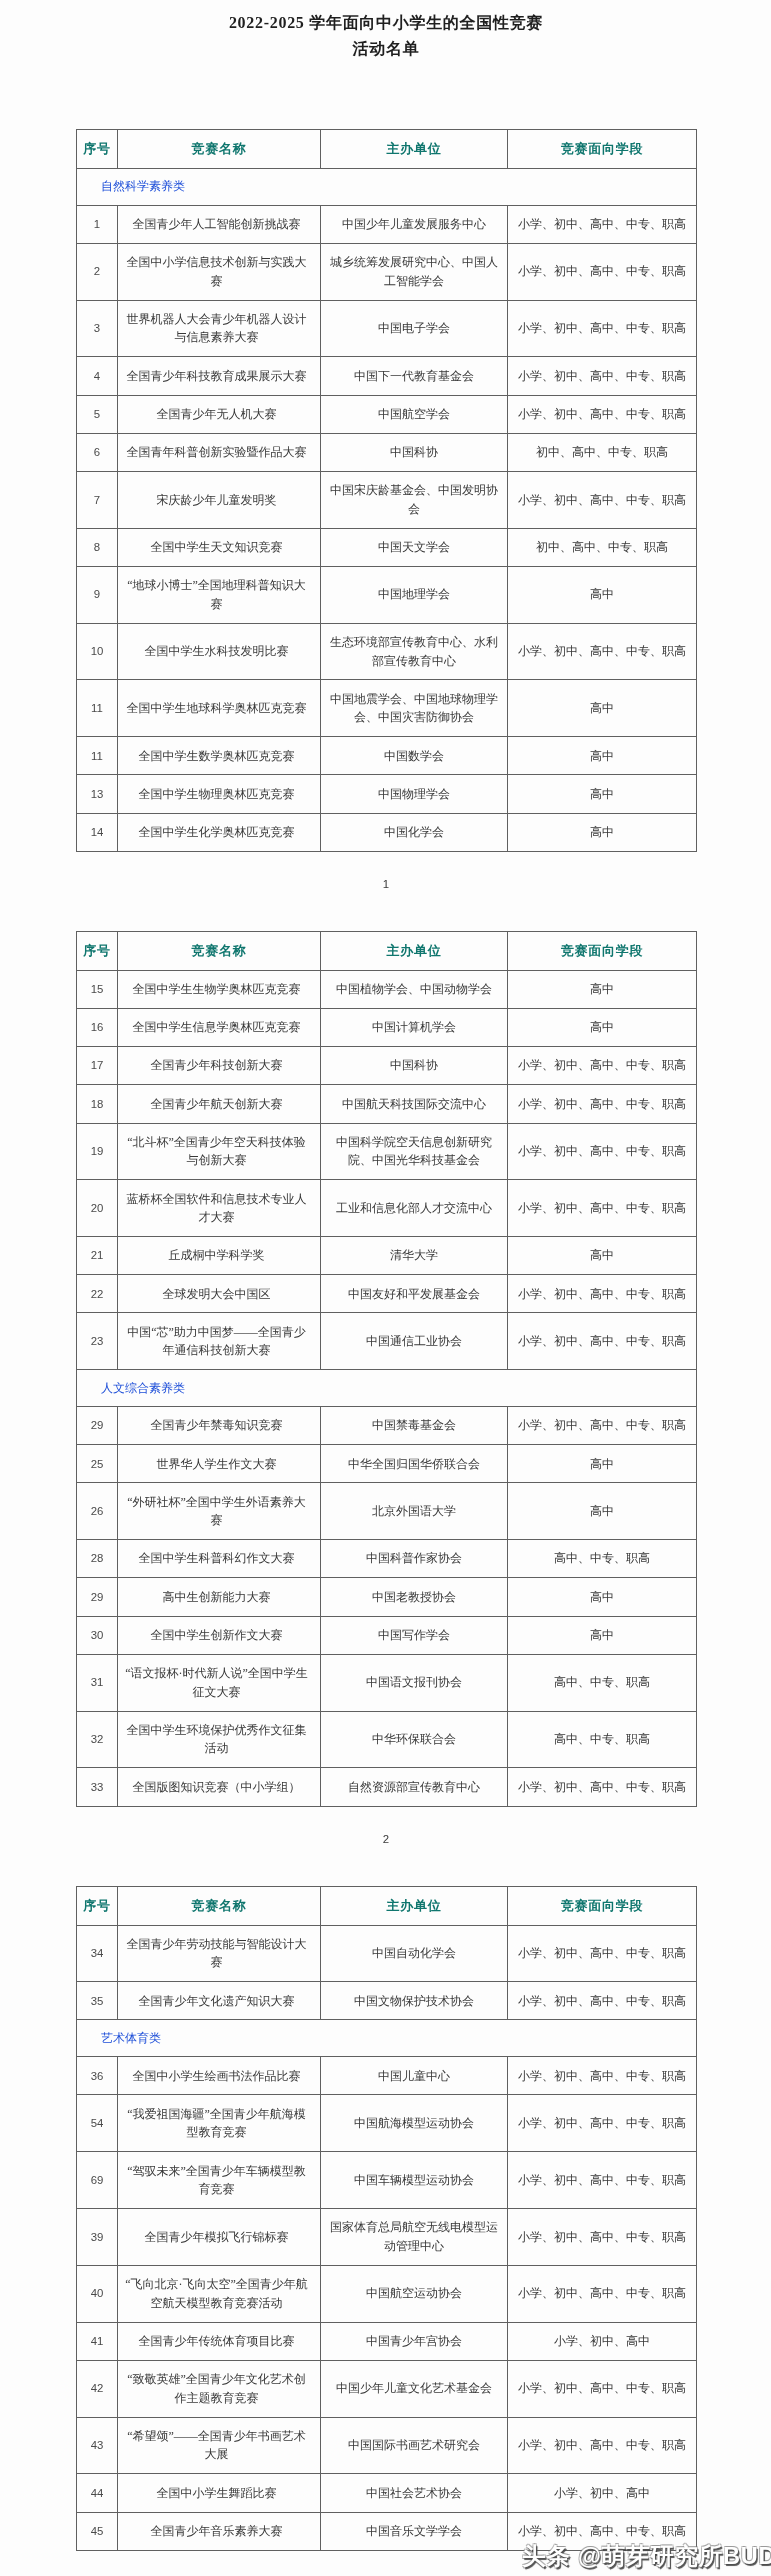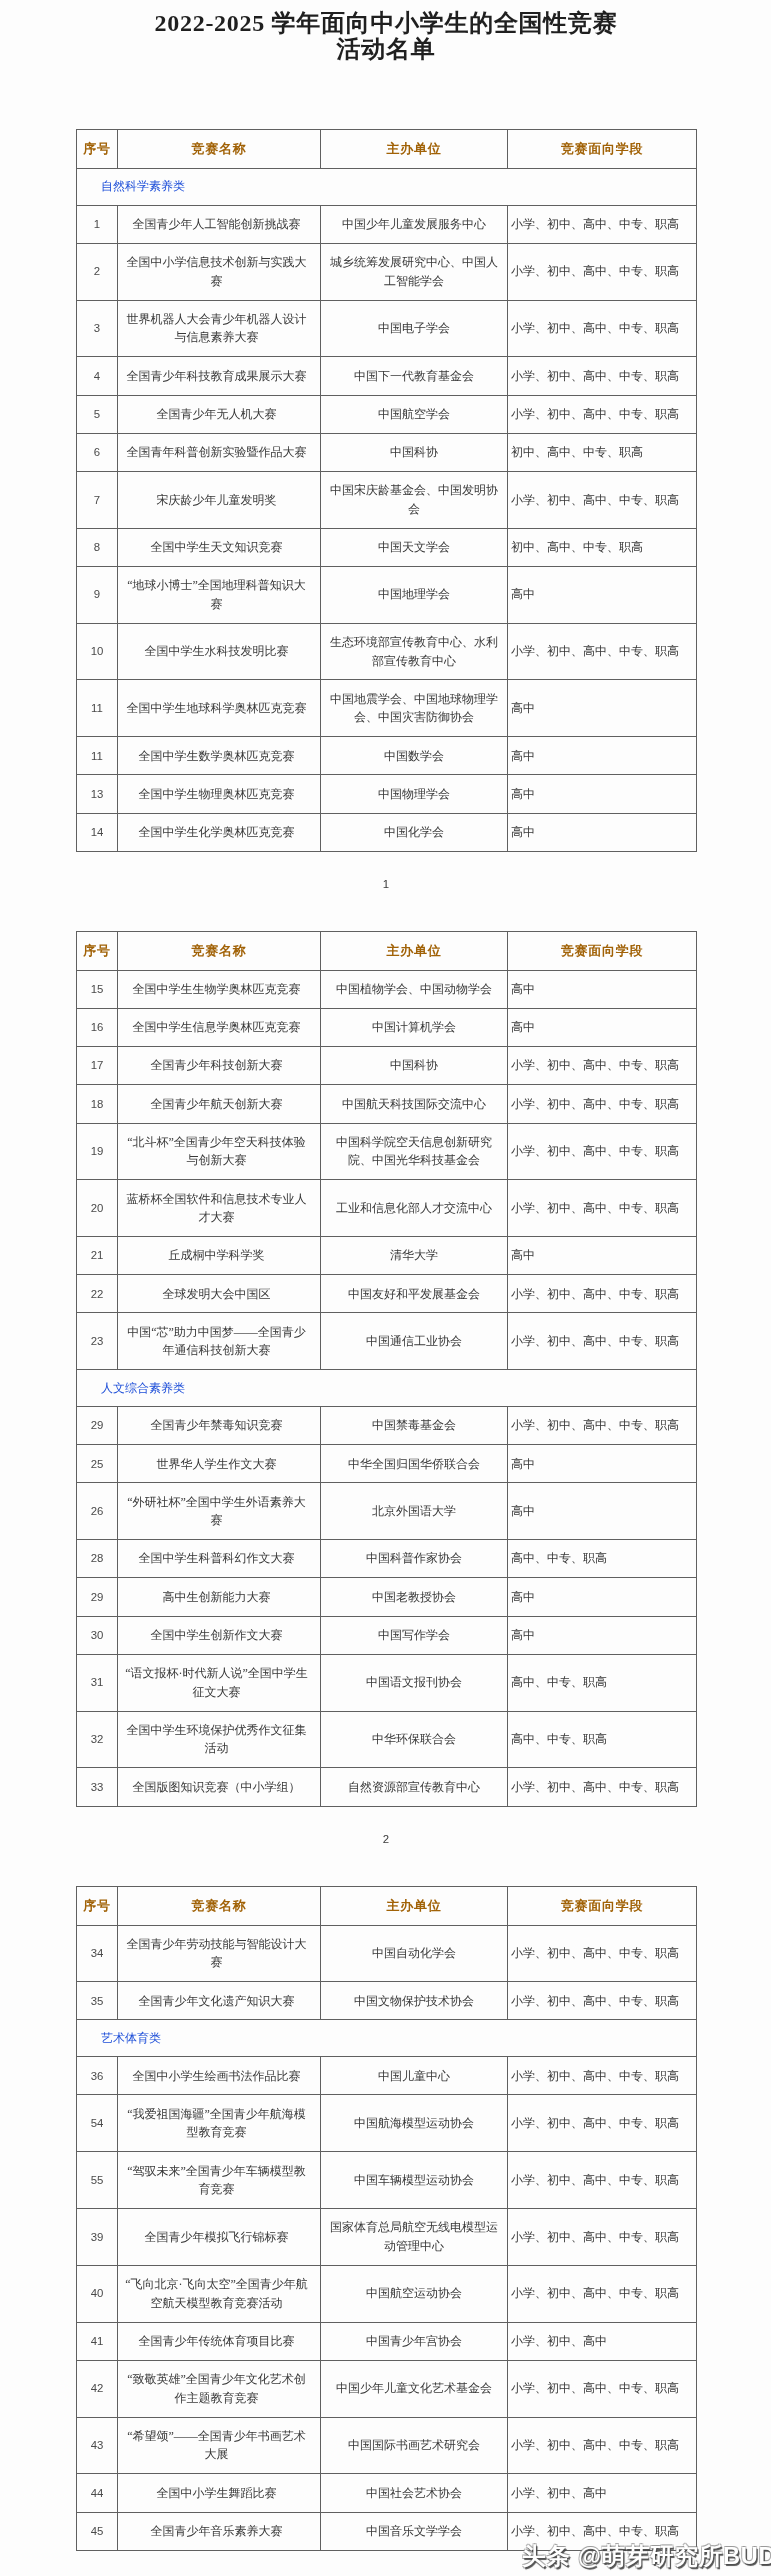--- a/index.html
+++ b/index.html
@@ -11,21 +11,21 @@
     margin: 0 auto;
     background: #fdfdfd;
     overflow: hidden;
     font-family: "Liberation Serif", "DejaVu Serif", serif;
     color: #383838;
   }
   .title {
     margin: 10px auto 66px;
     width: 543px;
     text-align: center;
-    font-size: 24px;
+    font-size: 16px;
     font-weight: 600;
     line-height: 26.4px;
     letter-spacing: 0.7px;
     color: #1f1f1f;
   }
   table.comp-table {
     margin-left: 76px;
     width: 620px;
     border-collapse: collapse;
     table-layout: fixed;
@@ -34,35 +34,35 @@
   .col-name  { width: 203px; }
   .col-org   { width: 187px; }
   .col-stage { width: 189px; }
   .comp-table th, .comp-table td {
     border: 0.7px solid #606060;
     font-weight: normal;
   }
   .comp-table th {
     font-size: 13px;
     font-weight: 700;
-    color: #a16207;
+    color: #0f766e;
     text-align: center;
     padding: 10px 2.9px;
     letter-spacing: 0.7px;
   }
   .comp-table td {
     font-size: 12px;
     line-height: 18.6px;
     padding: 9.3px 5.7px;
     vertical-align: middle;
   }
   td.cell-no    { text-align: center; color: #4a4a4a; font-family: "Liberation Sans", sans-serif; font-size: 11.4px; }
   td.cell-name  { text-align: center; padding-left: 5px; padding-right: 10px; }
   td.cell-org   { text-align: center; padding-left: 4.3px; padding-right: 4.3px; margin-left: 40px; }
-  td.cell-stage { padding-left: 2.9px; padding-right: 2.9px; margin-top: 14px; }
+  td.cell-stage { text-align: center; padding-left: 2.9px; padding-right: 2.9px; margin-top: 14px; }
   tr.category-row td {
     text-align: left;
     padding: 8.6px 5.7px 8.6px 24px;
     font-size: 12px;
     color: #1d4ed8;
   }
   .page-number {
     text-align: center;
     font-size: 11.4px;
     color: #3a3a3a;
@@ -367,21 +367,21 @@
             <td class="cell-org">中国儿童中心</td>
             <td class="cell-stage">小学、初中、高中、中专、职高</td>
           </tr>
           <tr>
             <td class="cell-no">54</td>
             <td class="cell-name">“我爱祖国海疆”全国青少年航海模型教育竞赛</td>
             <td class="cell-org">中国航海模型运动协会</td>
             <td class="cell-stage">小学、初中、高中、中专、职高</td>
           </tr>
           <tr>
-            <td class="cell-no">55</td>
+            <td class="cell-no">69</td>
             <td class="cell-name">“驾驭未来”全国青少年车辆模型教育竞赛</td>
             <td class="cell-org">中国车辆模型运动协会</td>
             <td class="cell-stage">小学、初中、高中、中专、职高</td>
           </tr>
           <tr>
             <td class="cell-no">39</td>
             <td class="cell-name">全国青少年模拟飞行锦标赛</td>
             <td class="cell-org">国家体育总局航空无线电模型运动管理中心</td>
             <td class="cell-stage">小学、初中、高中、中专、职高</td>
           </tr>

